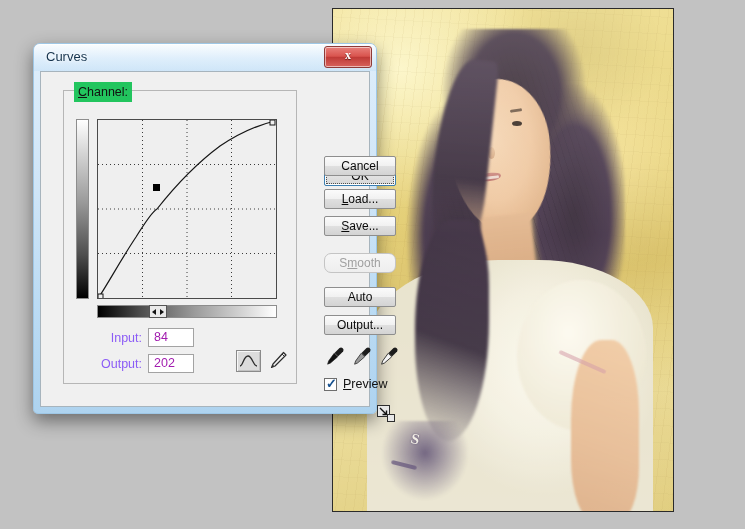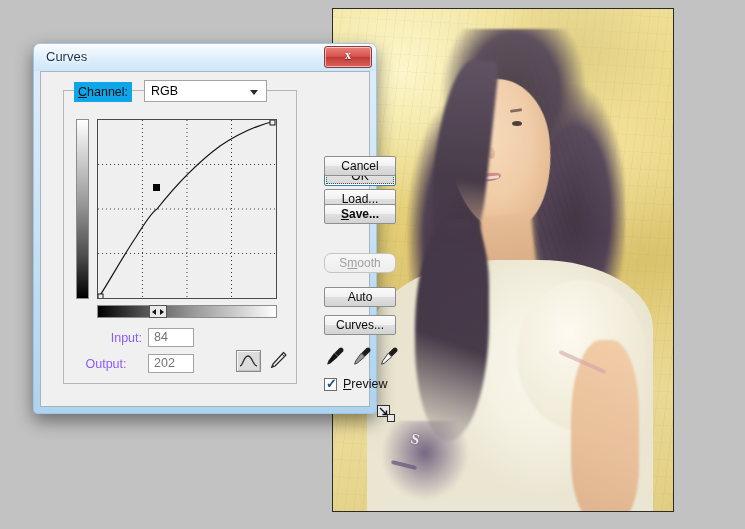--- a/index.html
+++ b/index.html
@@ -159,21 +159,21 @@
   #client{
     position:absolute;left:6px;right:6px;top:27px;bottom:6px;
     background:#f0f0f0;border:1px solid #a7b4bd;box-sizing:border-box;
   }
 
   
   #groupbox{
     position:absolute;left:22px;top:18px;width:234px;height:294px;
     border:1px solid #b6b6b6;box-sizing:border-box;
   }
-  #chanrow{position:absolute;left:10px;top:-9px;background:#0ea5e9;padding:0 4px;height:20px;}
+  #chanrow{position:absolute;left:10px;top:-9px;background:#22c55e;padding:0 4px;height:20px;}
   #chanlabel{font-size:12.5px;color:#111;line-height:20px;}
   #chanlabel u{text-decoration:underline;}
   #chanselect{
     position:absolute;left:80px;top:-11px;width:123px;height:22px;
     background:#fff;border:1px solid #a3a3a3;box-sizing:border-box;cursor:pointer;
   }
   #chanselect .val{position:absolute;left:6px;top:3px;font-size:12.5px;color:#000;}
   #chanselect .arw{
     position:absolute;right:8px;top:9px;width:0;height:0;
     border-left:4.5px solid transparent;border-right:4.5px solid transparent;border-top:5px solid #2b2b2b;
@@ -202,24 +202,24 @@
     border:1px solid #555;box-sizing:border-box;cursor:ew-resize;
   }
   #hslider .lt,#hslider .rt{position:absolute;top:3px;width:0;height:0;
     border-top:3.5px solid transparent;border-bottom:3.5px solid transparent;}
   #hslider .lt{left:2px;border-right:4px solid #111;}
   #hslider .rt{right:2px;border-left:4px solid #111;}
 
   
   .iorow{position:absolute;font-size:12.5px;color:#8b5cf6;}
   #lblInput{left:16px;top:240px;width:62px;text-align:right;}
-  #lblOutput{left:6px;top:266px;width:72px;text-align:center;}
+  #lblOutput{left:6px;top:266px;width:72px;text-align:right;}
   .iofield{
     position:absolute;width:46px;height:19px;background:#fff;border:1px solid #a3a3a3;
-    box-sizing:border-box;font-size:12.5px;color:#737373;padding:1px 0 0 5px;cursor:text;
+    box-sizing:border-box;font-size:12.5px;color:#a21caf;padding:1px 0 0 5px;cursor:text;
   }
   #fInput{left:84px;top:237px;}
   #fOutput{left:84px;top:263px;}
 
   
   #curvetool{
     position:absolute;left:172px;top:259px;width:25px;height:22px;
     border:1px solid #8a8a8a;background:#dcdcdc;box-sizing:border-box;cursor:pointer;
     box-shadow:1px 1px 0 rgba(255,255,255,.8) inset,-1px -1px 0 rgba(0,0,0,.12) inset;
   }
@@ -236,21 +236,21 @@
   .btn.disabled{color:#a0a0a0;background:linear-gradient(180deg,#f6f6f6,#eeeeee);border-color:#c4c4c4;cursor:default;}
   #btnOK{
     top:52px;border:1px solid #3c7fb1;
     background:linear-gradient(180deg,#fcfcfc 0%,#f1f1f1 48%,#e2e2e2 50%,#d6d6d6 100%);
     box-shadow:0 0 0 1px #ffffff inset;
     margin-top:42px;
   }
   #btnOK .focusring{position:absolute;left:1px;right:1px;top:1px;bottom:1px;border:1px dotted #4f4f4f;}
   #btnCancel{top:84px;text-align:center;}
   #btnLoad{top:117px;}
-  #btnSave{top:132px;font-weight:bold;}
+  #btnSave{top:144px;}
   #btnSmooth{top:181px;border-radius:7px;}
   #btnAuto{top:215px;}
   #btnOptions{top:243px;}
 
   
   .dropper{position:absolute;top:273px;width:22px;height:22px;cursor:pointer;}
   #drop1{left:283px;} #drop2{left:310px;} #drop3{left:337px;}
 
   
   #previewwrap{position:absolute;left:283px;top:305px;height:16px;cursor:pointer;}
@@ -306,24 +306,20 @@
   </div>
 
   <div id="client">
 
     <div id="groupbox">
 
       <div id="chanrow">
         <span id="chanlabel"><u>C</u><span>hannel:</span></span>
       </div>
 
-      <div id="chanselect">
-        <span class="val">RGB</span>
-        <span class="arw"></span>
-      </div>
 
       <div id="vgrad"></div>
 
       <div id="graph">
         <svg width="178" height="178" viewBox="0 0 178 178">
 
           <g stroke="#3a3a3a" stroke-width="1" stroke-dasharray="1 3">
             <line x1="44.5" y1="0" x2="44.5" y2="178"></line>
             <line x1="89" y1="0" x2="89" y2="178"></line>
             <line x1="133.5" y1="0" x2="133.5" y2="178"></line>
@@ -388,21 +384,21 @@
 
     <div class="btn disabled" id="btnSmooth">
       <span>S</span><u>m</u><span>ooth</span>
     </div>
 
     <div class="btn" id="btnAuto">
       <span>Auto</span>
     </div>
 
     <div class="btn" id="btnOptions">
-      <span>Curves...</span>
+      <span>Output...</span>
     </div>
 
     <div class="dropper" id="drop1">
       <svg width="22" height="22" viewBox="0 0 22 22">
         <path d="M15.5,3 a2.6,2.6 0 0 1 3.6,3.6 L14,11.5 L10.5,8 Z" fill="#1c1c1c"></path>
         <path d="M10.2,8.3 L13.7,11.8 L6.5,18 L3.6,19.2 L4.6,16 Z" fill="#111" stroke="#111" stroke-width=".6"></path>
       </svg>
     </div>
     <div class="dropper" id="drop2">
       <svg width="22" height="22" viewBox="0 0 22 22">

